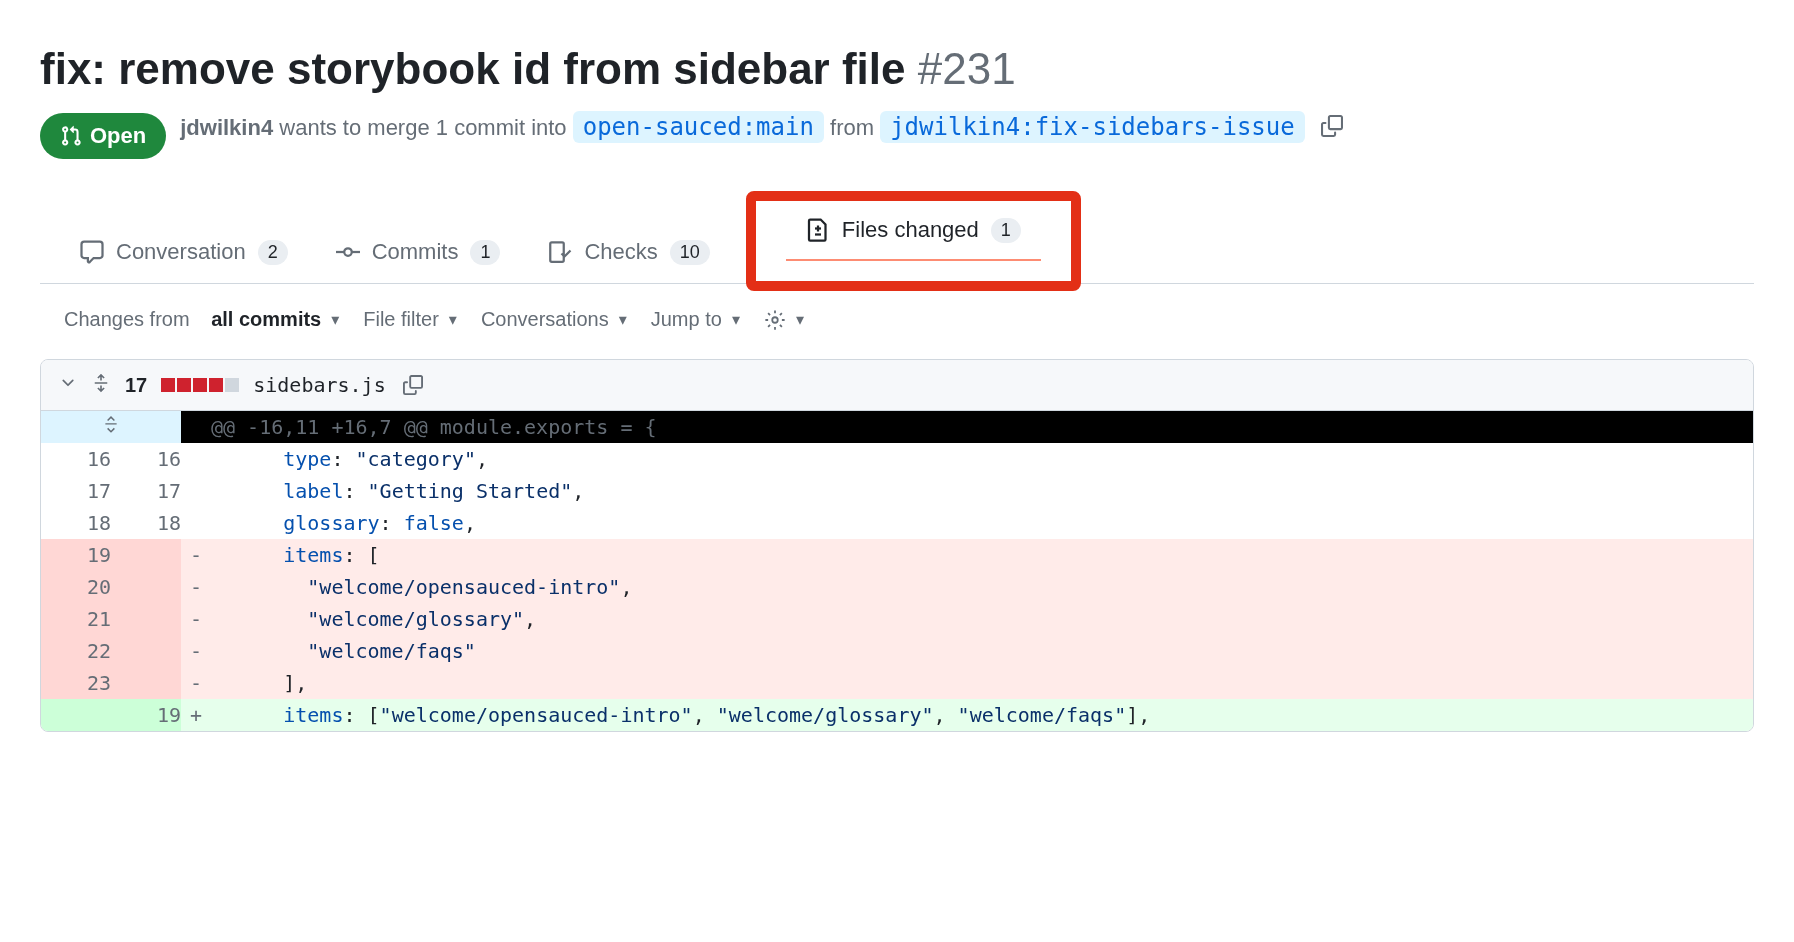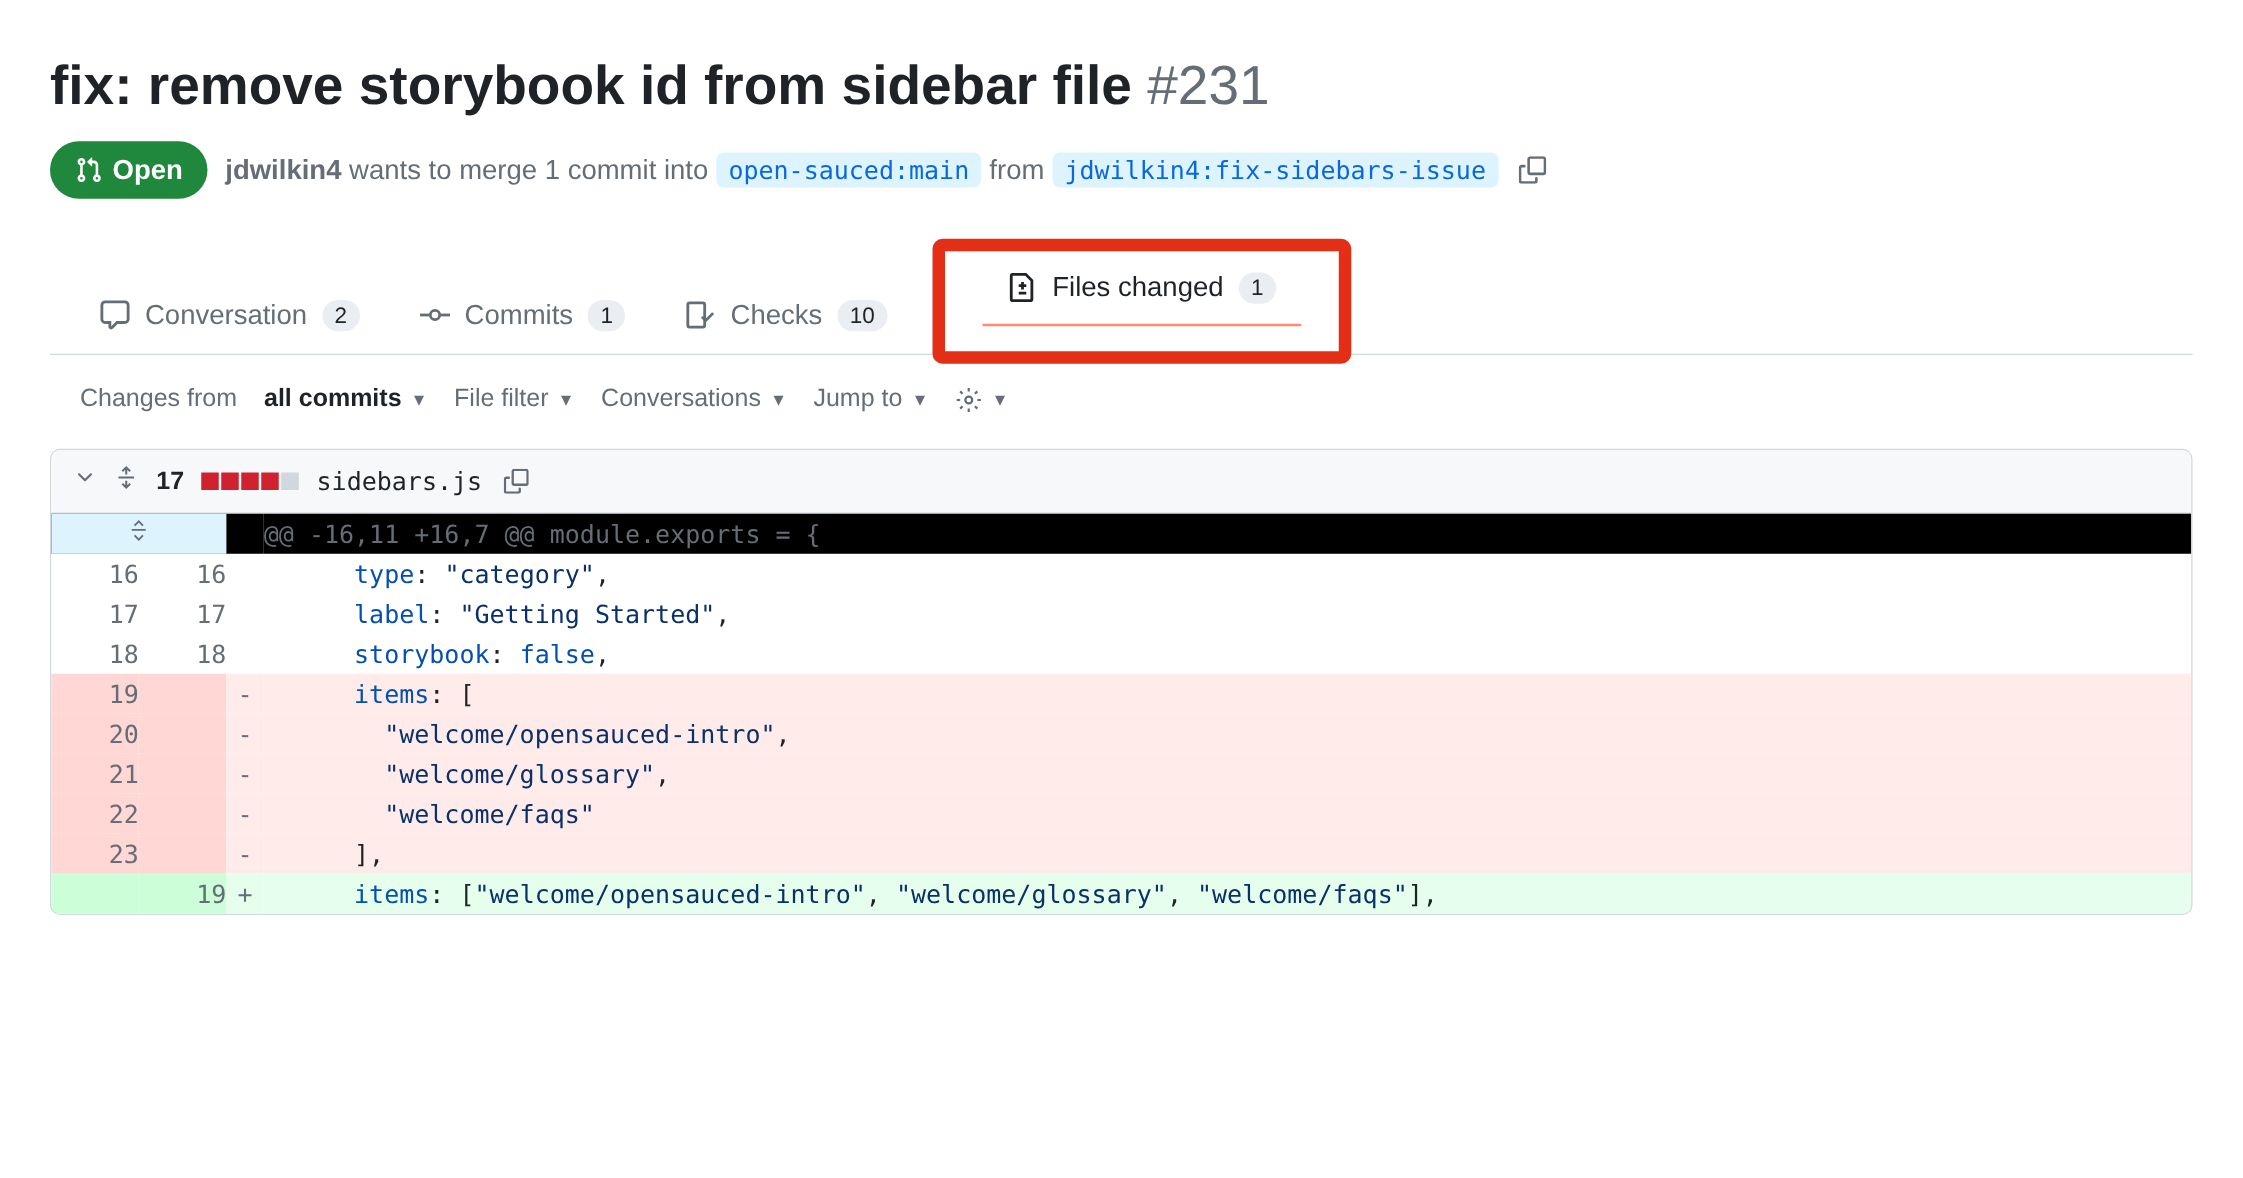--- a/index.html
+++ b/index.html
@@ -2,25 +2,25 @@
 <html><head>
 <meta charset="utf-8">
 <style>
 * { box-sizing: border-box; margin: 0; padding: 0; }
 body { font-family: -apple-system, BlinkMacSystemFont, "Segoe UI", Helvetica, Arial, sans-serif; background: #fff; color: #1f2328; padding: 40px 40px 0 40px; width: 1794px; font-size: 16px; }
 
 .pr-title { font-size: 44px; font-weight: 400; margin-bottom: 16px; line-height: 1.3; }
 .pr-title .title-text { font-weight: 600; }
 .pr-title .pr-num { color: #656d76; font-weight: 300; }
 
-.pr-meta { display: flex; align-items: center; gap: 14px; font-size: 22px; color: #656d76; margin-bottom: 40px; }
+.pr-meta { display: flex; align-items: flex-start; gap: 14px; font-size: 22px; color: #656d76; margin-bottom: 40px; }
 .state-badge { display: inline-flex; align-items: center; gap: 8px; background: #1f883d; color: #fff; padding: 10px 20px; border-radius: 28px; font-size: 22px; font-weight: 600; }
 .state-badge svg { fill: #fff; }
 .author { color: #656d76; font-weight: 600; }
-.branch { background: #ddf4ff; color: #0969da; padding: 2px 10px; border-radius: 6px; font-family: ui-monospace, SFMono-Regular, Menlo, monospace; font-size: 20px; }
+.branch { background: #ddf4ff; color: #0969da; padding: 2px 10px; border-radius: 6px; font-family: ui-monospace, SFMono-Regular, Menlo, monospace; font-size: 24px; }
 
 .copy-icon { display: inline-flex; align-items: center; justify-content: center; width: 26px; height: 26px; color: #656d76; cursor: pointer; }
 
 .tabs { display: flex; gap: 8px; border-bottom: 1px solid #d0d7de; padding-left: 20px; margin-bottom: 20px; align-items: flex-end; }
 .tab { display: flex; align-items: center; gap: 12px; padding: 16px 20px; font-size: 22px; color: #656d76; cursor: pointer; border-bottom: 2px solid transparent; }
 .tab.selected { color: #1f2328; border-bottom-color: #fd8c73; }
 .tab .cnt { background: #eaeef2; color: #1f2328; font-size: 18px; font-weight: 500; border-radius: 14px; padding: 2px 10px; min-width: 28px; text-align: center; }
 .tab svg { stroke: currentColor; fill: none; }
 
 .highlight-box { border: 10px solid #e32f16; border-radius: 8px; padding: 0 30px 20px 30px; margin: -8px 8px -8px 8px; }
@@ -200,21 +200,21 @@
         <tr class="ctx">
           <td class="ln">17</td>
           <td class="ln">17</td>
           <td class="sign"></td>
           <td class="code">      <span class="tok-key">label</span>: <span class="tok-str">"Getting Started"</span>,</td>
         </tr>
         <tr class="ctx">
           <td class="ln">18</td>
           <td class="ln">18</td>
           <td class="sign"></td>
-          <td class="code">      <span class="tok-key">storybook</span>: <span class="tok-const">false</span>,</td>
+          <td class="code">      <span class="tok-key">glossary</span>: <span class="tok-const">false</span>,</td>
         </tr>
         <tr class="del">
           <td class="ln">19</td>
           <td class="ln"></td>
           <td class="sign">-</td>
           <td class="code">      <span class="tok-key">items</span>: [</td>
         </tr>
         <tr class="del">
           <td class="ln">20</td>
           <td class="ln"></td>

